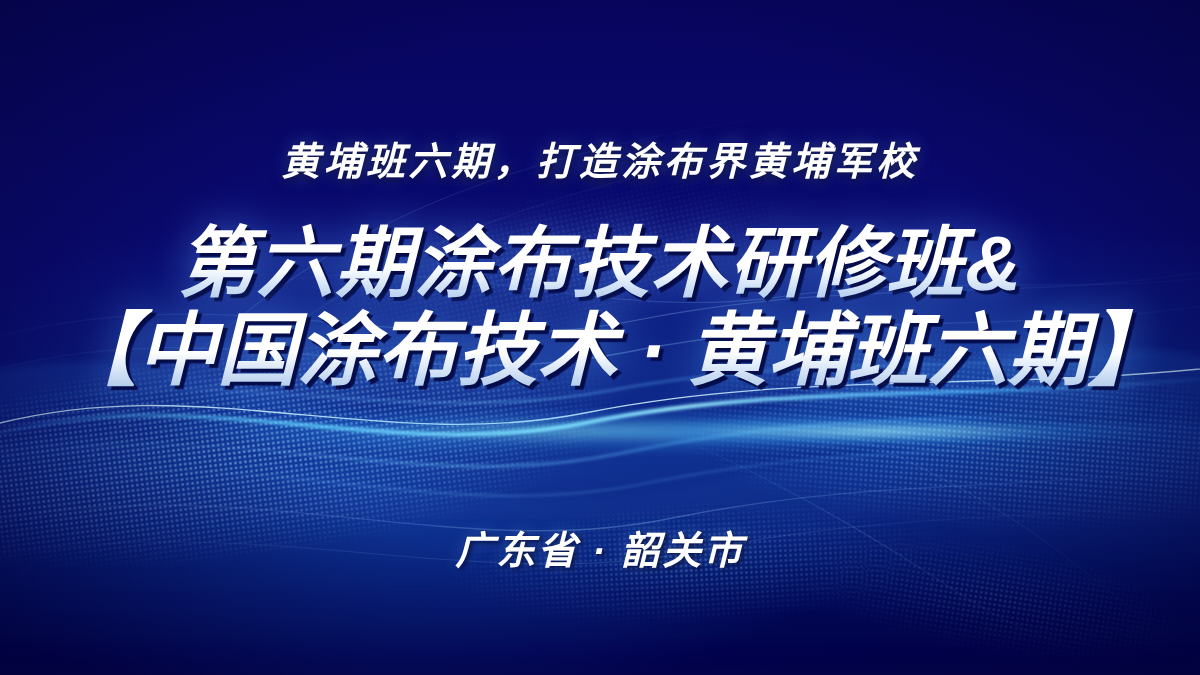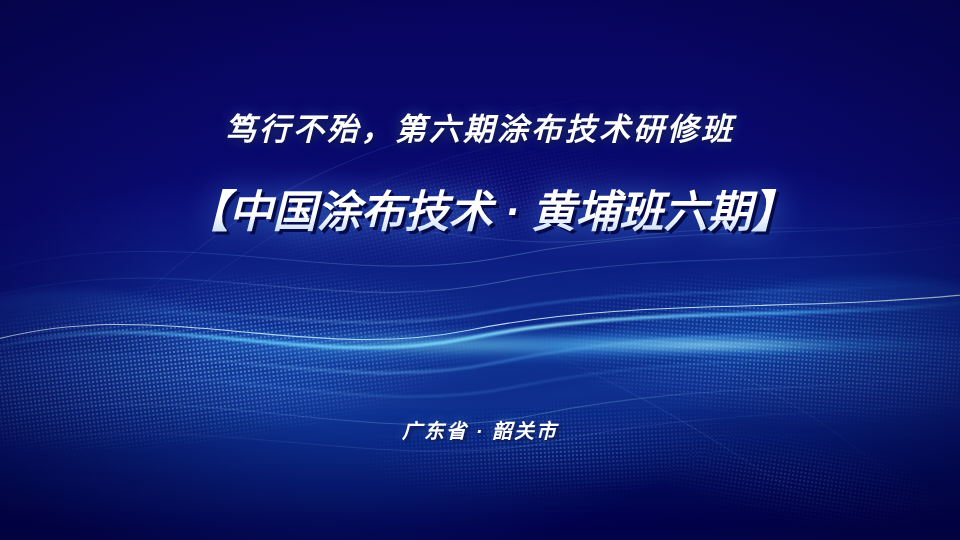--- a/index.html
+++ b/index.html
@@ -159,21 +159,21 @@
     background: linear-gradient(180deg, #ffffff 0%, #ffffff 52%, #cfe0f5 78%, #a9c4e6 100%);
     -webkit-background-clip: text;
     background-clip: text;
     color: transparent;
     -webkit-text-fill-color: transparent;
     filter:
       drop-shadow(3px 3px 0 rgba(4,10,70,0.95))
       drop-shadow(0 0 16px rgba(90,170,255,0.45));
   }
   .title-line.l2 {
-    font-size: 44px;
+    font-size: 64px;
     letter-spacing: 0px;
     padding-left: 20px;
   }
 
   .date-badge {
     position: absolute;
     top: 352px;
     left: 286px;
     width: 404px;
     height: 46px;
@@ -191,21 +191,21 @@
     letter-spacing: 0px;
     white-space: nowrap;
     line-height: 1;
   }
 
   .location {
     position: absolute;
     top: 415px;
     left: 0;
     right: 0;
-    font-size: 20px;
+    font-size: 31px;
     font-weight: bold;
     font-style: italic;
     letter-spacing: 2px;
     color: #ffffff;
     text-shadow: 2px 2px 4px rgba(2,6,50,0.85), 0 0 12px rgba(120,190,255,0.35);
     white-space: nowrap;
   }
 </style>
 </head>
 <body>
@@ -274,22 +274,23 @@
   <div class="dot-mesh m2"></div>
   <div class="dot-mesh m3"></div>
   <div class="dot-mesh m4"></div>
 
   <div class="glow-band"></div>
   <div class="glow-band b2"></div>
   <div class="vignette"></div>
 
   <div class="content">
 
-    <div class="subtitle">笃行不殆，第六期涂布技术研修班</div>
+    <div class="subtitle">黄埔班六期，打造涂布界黄埔军校</div>
 
     <div class="title-block">
+      <div class="title-line l1">第六期涂布技术研修班&amp;</div>
       <div class="title-line l2">【中国涂布技术 · 黄埔班六期】</div>
     </div>
 
 
     <div class="location">广东省 · 韶关市</div>
   </div>
 </div>
 
 </body></html>

